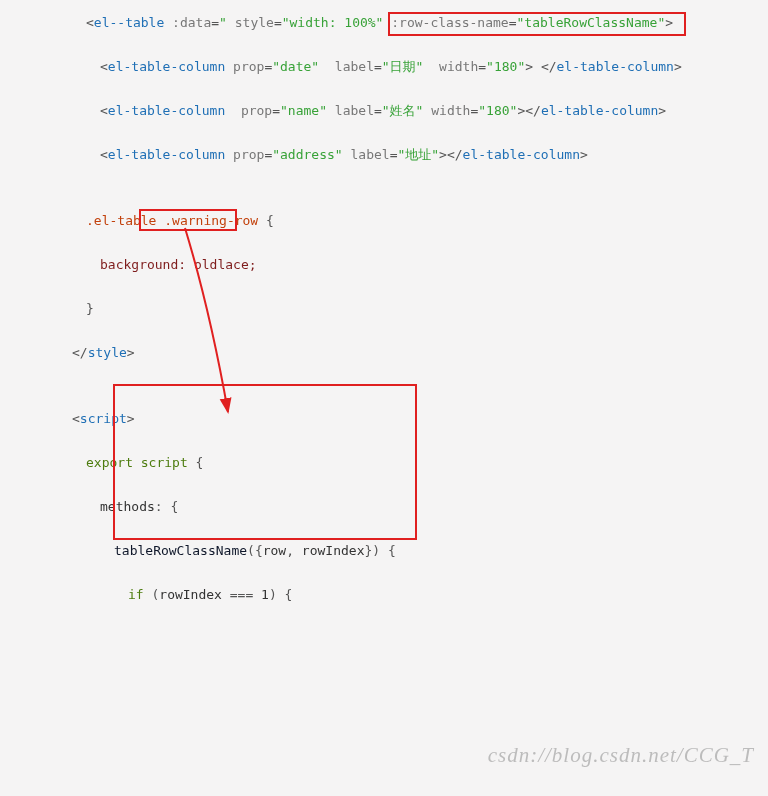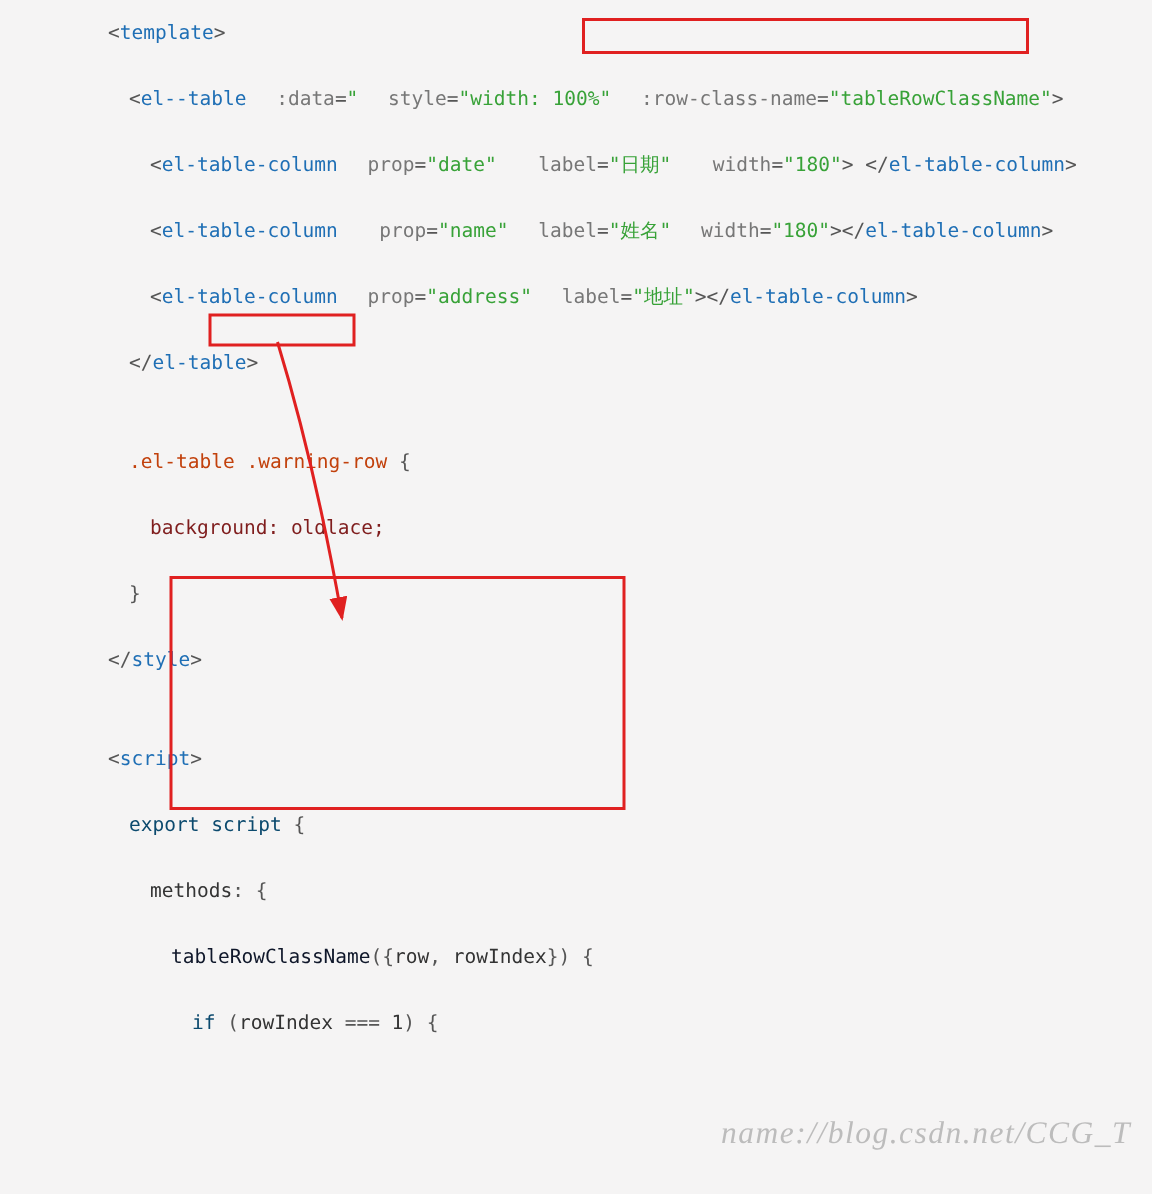--- a/index.html
+++ b/index.html
@@ -28,23 +28,23 @@
   }
   .i1 { padding-left: 86px; }
   .i2 { padding-left: 100px; }
   .i3 { padding-left: 114px; }
   .i4 { padding-left: 128px; }
   .blank { height: 22px; }
 
   
   .punct { color: #555; }
   .tag   { color: #1f6fb5; }
-  .attr  { color: #777; margin-left: 12px; }
+  .attr  { color: #777; }
   .str   { color: #38a238; }
-  .kw    { color: #0c4a6e; }
+  .kw    { color: #4d7c0f; }
   .fn    { color: #0f172a; }
   .sel   { color: #c2410c; }
   .css   { color: #7f1d1d; }
   .txt   { color: #333; }
 
   
   .hl {
     position: absolute;
     border: 2px solid #e02020;
     pointer-events: none;
@@ -69,26 +69,25 @@
     font-family: serif;
     font-size: 21px;
     font-style: italic;
     color: rgba(120,120,120,0.45);
     letter-spacing: 1px;
   }
 </style>
 </head>
 <body>
 
-<pre><span class="line"><span class="punct">&lt;</span><span class="tag">template</span><span class="punct">&gt;</span></span>
+<pre>
 <span class="line i1"><span class="punct">&lt;</span><span class="tag">el--table</span> <span class="attr">:data</span><span class="punct">=</span><span class="str">"</span> <span class="attr">style</span><span class="punct">=</span><span class="str">"width: 100%"</span> <span class="attr">:row-class-name</span><span class="punct">=</span><span class="str">"tableRowClassName"</span><span class="punct">&gt;</span></span>
 <span class="line i2"><span class="punct">&lt;</span><span class="tag">el-table-column</span> <span class="attr">prop</span><span class="punct">=</span><span class="str">"date"</span>  <span class="attr">label</span><span class="punct">=</span><span class="str">"日期"</span>  <span class="attr">width</span><span class="punct">=</span><span class="str">"180"</span><span class="punct">&gt;</span> <span class="punct">&lt;/</span><span class="tag">el-table-column</span><span class="punct">&gt;</span></span>
 <span class="line i2"><span class="punct">&lt;</span><span class="tag">el-table-column</span>  <span class="attr">prop</span><span class="punct">=</span><span class="str">"name"</span> <span class="attr">label</span><span class="punct">=</span><span class="str">"姓名"</span> <span class="attr">width</span><span class="punct">=</span><span class="str">"180"</span><span class="punct">&gt;&lt;/</span><span class="tag">el-table-column</span><span class="punct">&gt;</span></span>
 <span class="line i2"><span class="punct">&lt;</span><span class="tag">el-table-column</span> <span class="attr">prop</span><span class="punct">=</span><span class="str">"address"</span> <span class="attr">label</span><span class="punct">=</span><span class="str">"地址"</span><span class="punct">&gt;&lt;/</span><span class="tag">el-table-column</span><span class="punct">&gt;</span></span>
-<span class="line i1"><span class="punct">&lt;/</span><span class="tag">el-table</span><span class="punct">&gt;</span></span>
 <span class="blank"></span>
 <span class="line i1"><span class="sel">.el-table</span> <span class="sel">.warning-row</span> <span class="punct">{</span></span>
 <span class="line i2"><span class="css">background: oldlace;</span></span>
 <span class="line i1"><span class="punct">}</span></span>
 <span class="line"><span class="punct">&lt;/</span><span class="tag">style</span><span class="punct">&gt;</span></span>
 <span class="blank"></span>
 <span class="line"><span class="punct">&lt;</span><span class="tag">script</span><span class="punct">&gt;</span></span>
 <span class="line i1"><span class="kw">export</span> <span class="kw">script</span> <span class="punct">{</span></span>
 <span class="line i2"><span class="txt">methods</span><span class="punct">:</span> <span class="punct">{</span></span>
 <span class="line i3"><span class="fn">tableRowClassName</span><span class="punct">({</span><span class="txt">row</span><span class="punct">,</span> <span class="txt">rowIndex</span><span class="punct">})</span> <span class="punct">{</span></span>
@@ -118,13 +117,13 @@
 
 <svg class="arrow" width="768" height="796">
   <defs>
     <marker id="ah" markerWidth="10" markerHeight="10" refX="7" refY="3" orient="auto">
       <path d="M0,0 L8,3 L0,6 Z" fill="#e02020"></path>
     </marker>
   </defs>
   <path d="M185,228 Q210,310 228,412" stroke="#e02020" stroke-width="2" fill="none" marker-end="url(#ah)"></path>
 </svg>
 
-<div class="wm">name://blog.csdn.net/CCG_T</div>
+<div class="wm">csdn://blog.csdn.net/CCG_T</div>
 
 </body></html>

